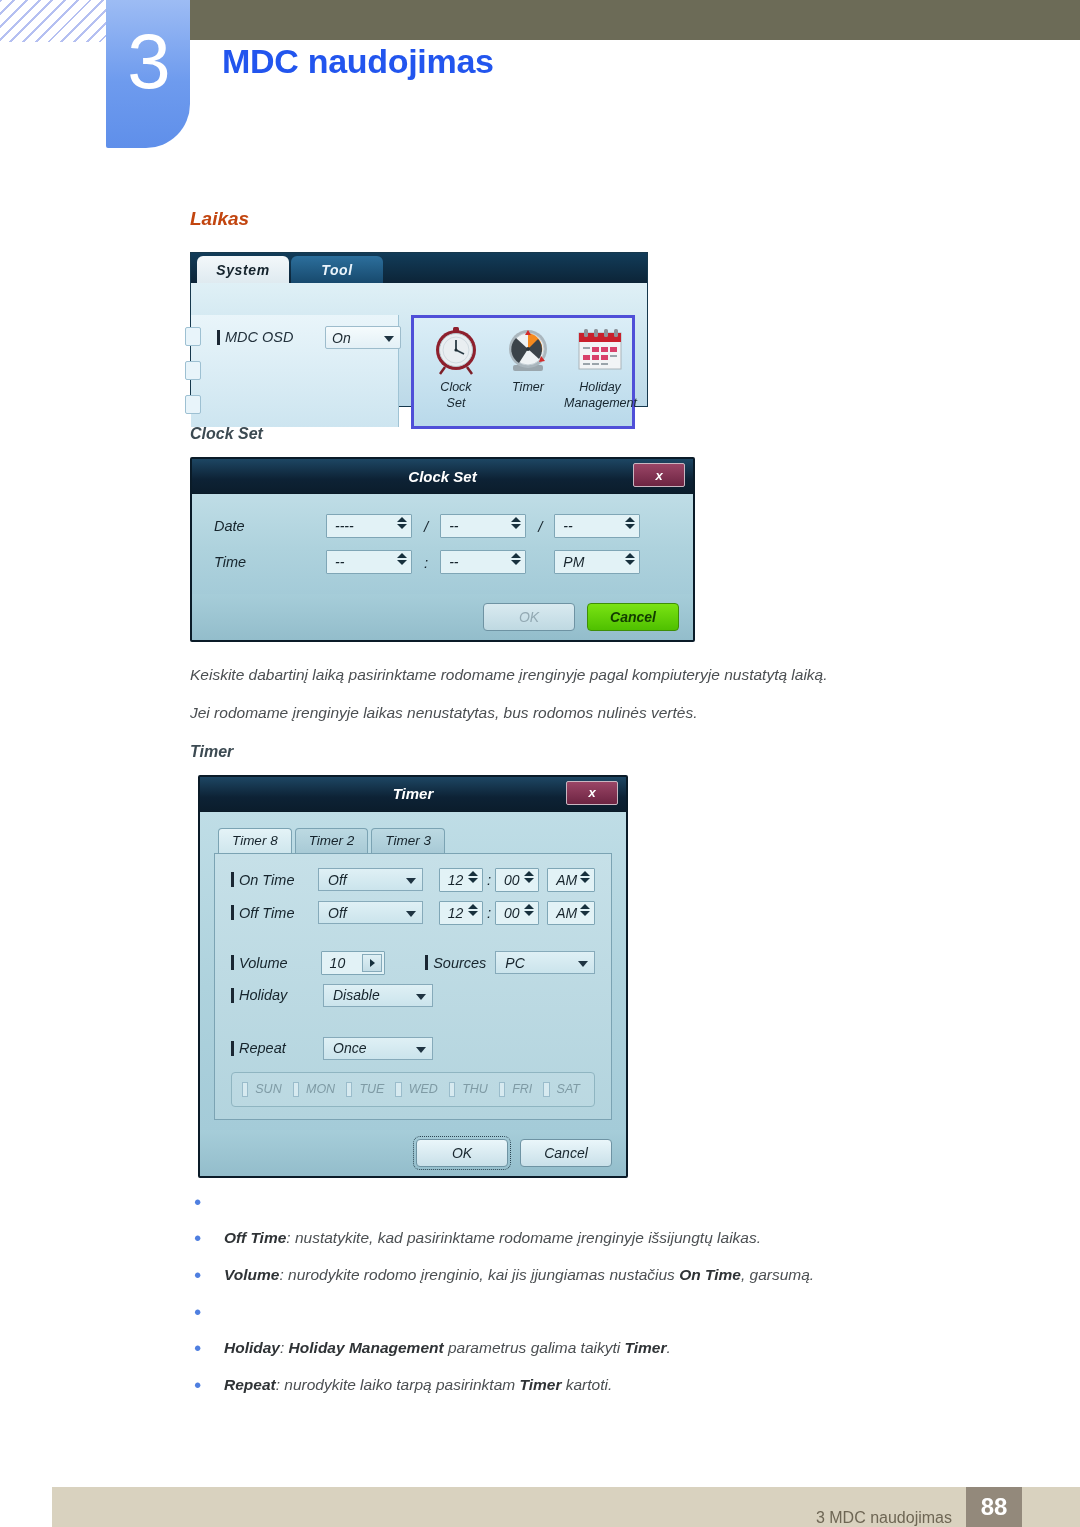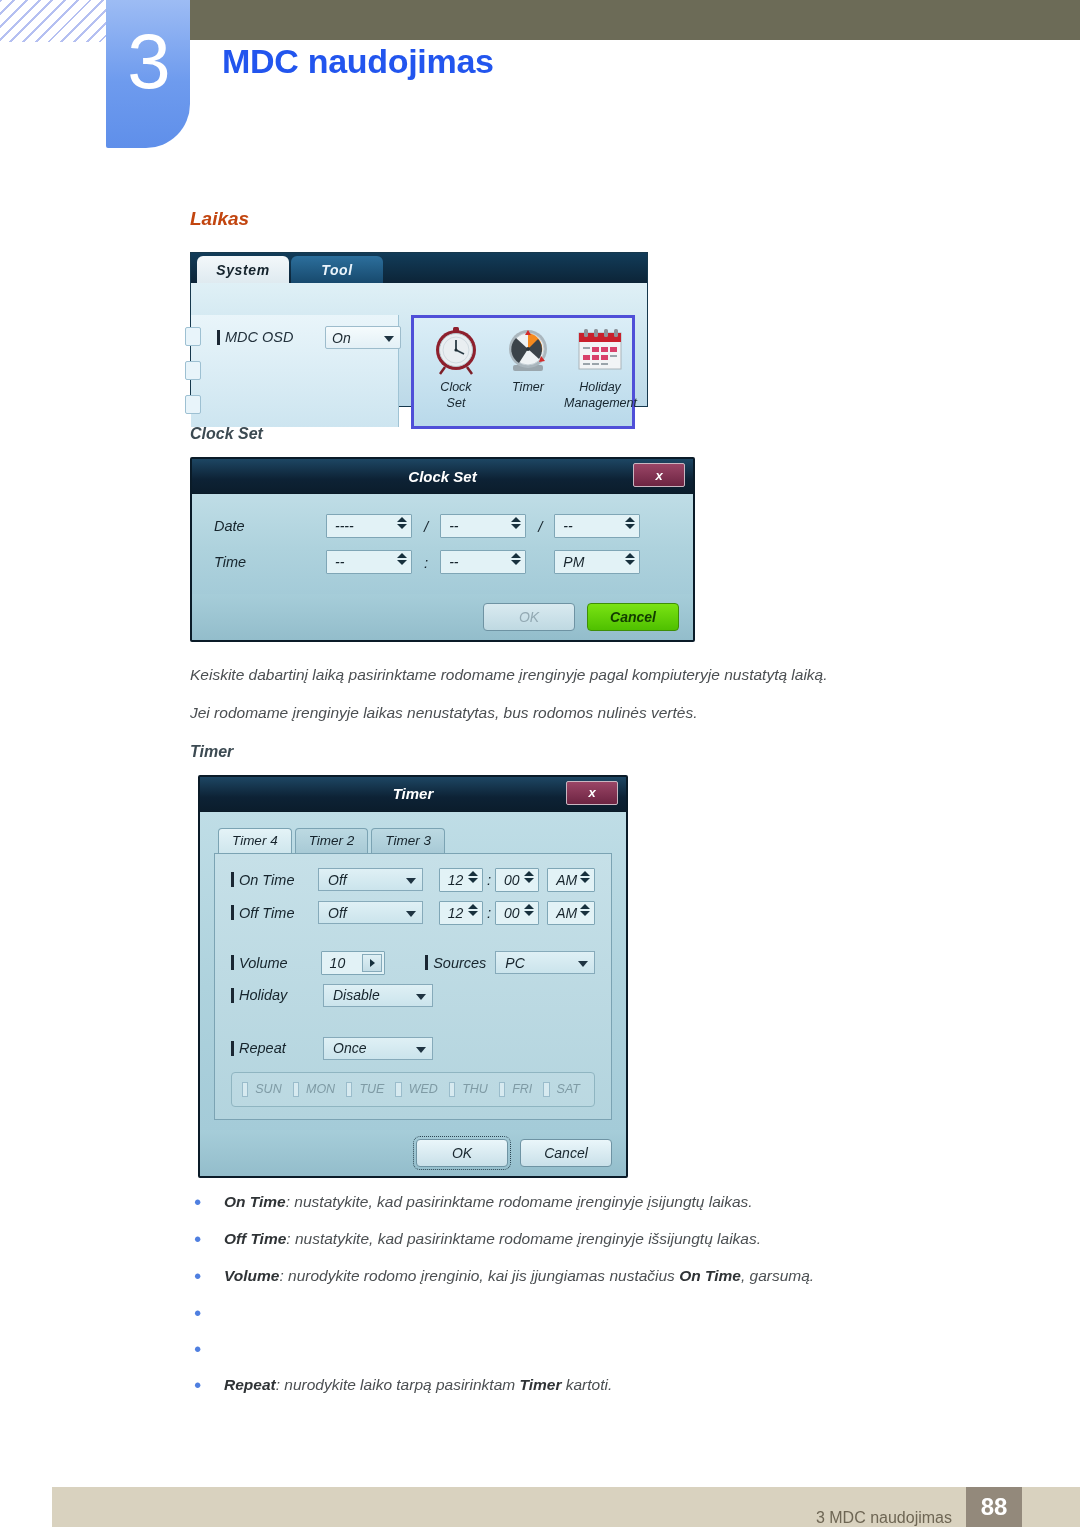--- a/index.html
+++ b/index.html
@@ -423,21 +423,21 @@
   <div class="sub-title">Timer</div>
 
   <div class="dlg" style="width:430px; margin-left:8px;">
     <div class="dlg-title">
       <span>Timer</span>
       <div class="dlg-close">x</div>
     </div>
     <div class="dlg-body" style="padding:16px 14px 10px 14px;">
 
       <div class="tabs-row">
-        <div class="ttab active">Timer 4</div>
+        <div class="ttab active">Timer 8</div>
         <div class="ttab inactive">Timer 2</div>
         <div class="ttab inactive">Timer 3</div>
       </div>
 
       <div class="tpanel">
 
         <div class="row">
           <span class="lbl-w">
             <i class="tick"></i>
             <span class="field-label">On Time</span>
@@ -568,39 +568,39 @@
     <div class="dlg-foot">
       <div class="btn plain focus">OK</div>
       <div class="btn plain">Cancel</div>
     </div>
   </div>
 
   <div class="bullets">
 
     <div class="bullet">
       <span class="bdot">•</span>
-      <span class="btxt"><b>On Time</b><span>: nustatykite, kad pasirinktame rodomame įrenginyje įsijungtų laikas.</span></span>
     </div>
 
     <div class="bullet">
       <span class="bdot">•</span>
       <span class="btxt"><b>Off Time</b><span>: nustatykite, kad pasirinktame rodomame įrenginyje išsijungtų laikas.</span></span>
     </div>
 
     <div class="bullet">
       <span class="bdot">•</span>
       <span class="btxt"><b>Volume</b><span>: nurodykite rodomo įrenginio, kai jis įjungiamas nustačius </span><b>On Time</b><span>, garsumą.</span></span>
     </div>
 
     <div class="bullet">
       <span class="bdot">•</span>
     </div>
 
     <div class="bullet">
       <span class="bdot">•</span>
+      <span class="btxt"><b>Holiday</b><span>: </span><b>Holiday Management</b><span> parametrus galima taikyti </span><b>Timer</b><span>.</span></span>
     </div>
 
     <div class="bullet">
       <span class="bdot">•</span>
       <span class="btxt"><b>Repeat</b><span>: nurodykite laiko tarpą pasirinktam </span><b>Timer</b><span> kartoti.</span></span>
     </div>
 
   </div>
 
 </div>

